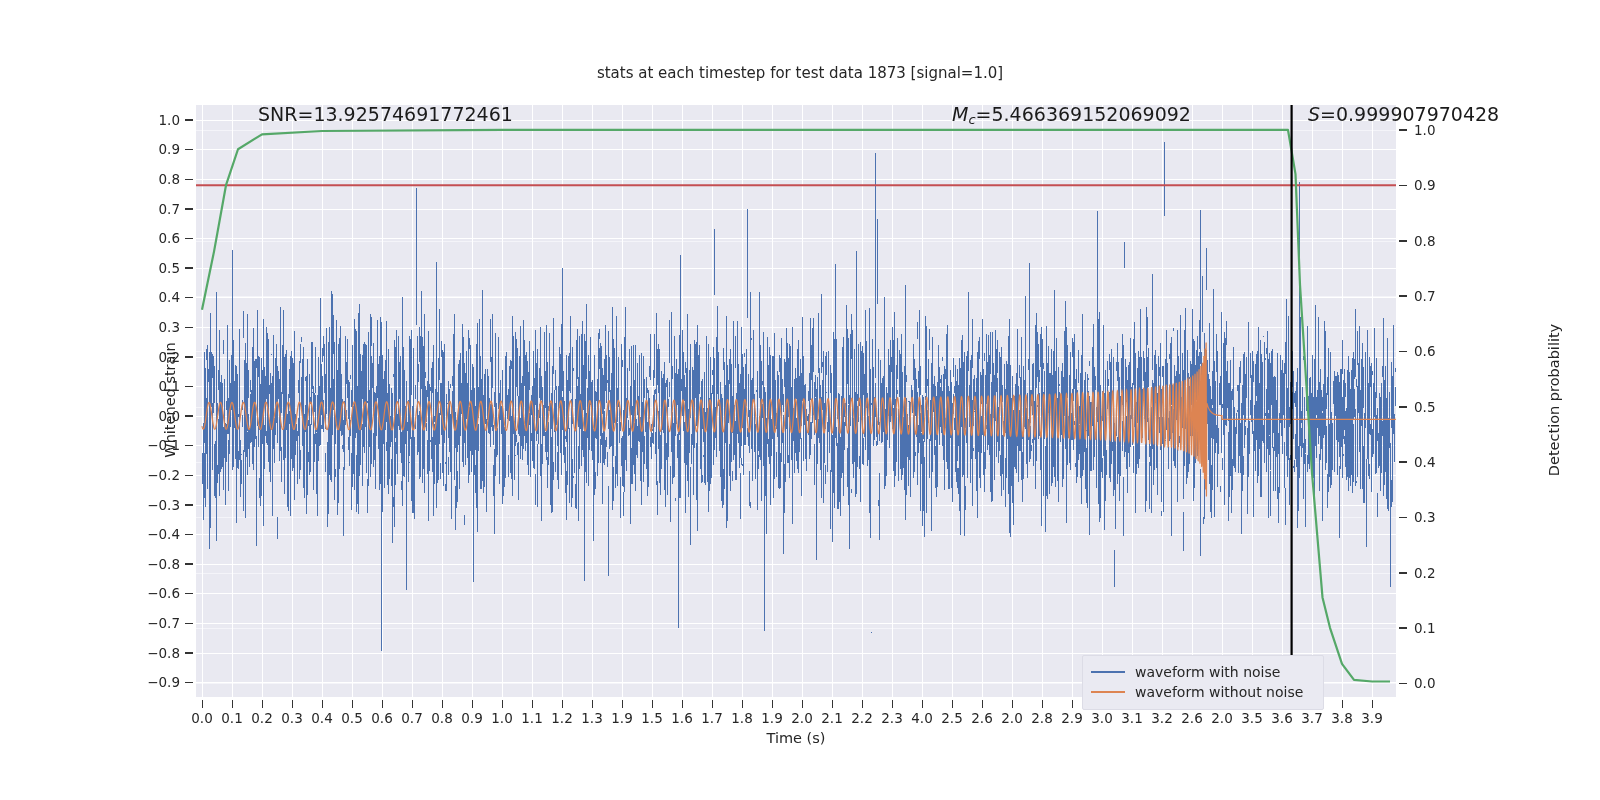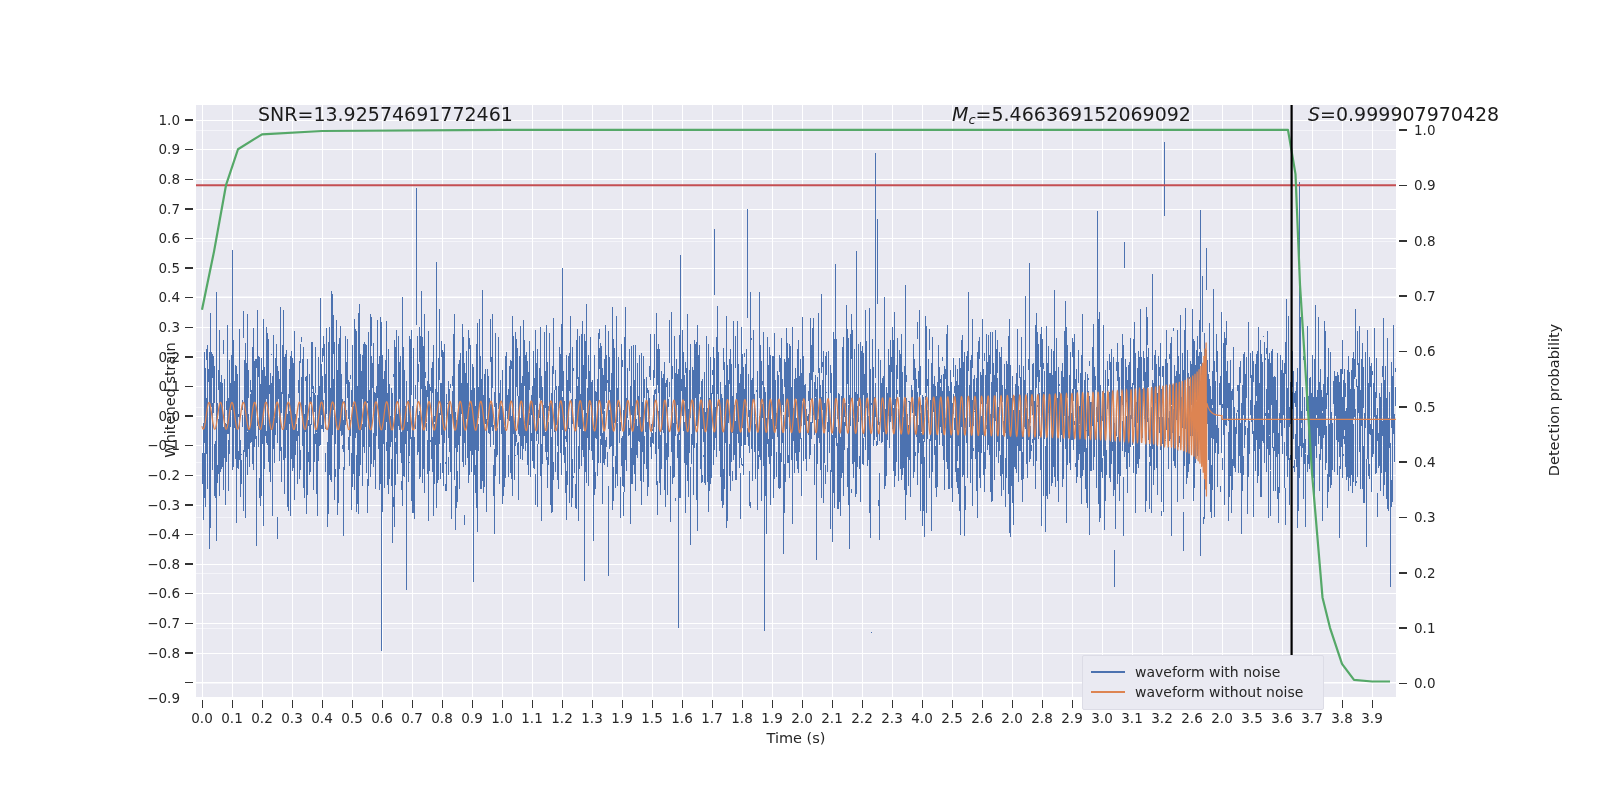--- a/index.html
+++ b/index.html
@@ -53,20 +53,21 @@
     padding:6px 8px 7px 8px; box-sizing:border-box;
   }
   .legend-row{display:flex;align-items:center;height:20px;}
   .legend-swatch{width:34px;height:0;border-top:2.6px solid #000;margin-right:10px;flex:none;}
   .legend-text{font-size:14px;color:#262626;white-space:nowrap;}
 </style>
 </head>
 <body>
 <div id="root">
 
+<div class="title">stats at each timestep for test data 1873 [signal=1.0]</div>
 
 <div class="plot">
   <div id="gridlayer">
         <div class="grid-line grid-h grid-major" style="top: 14.8px;"></div>
         <div class="grid-line grid-h grid-major" style="top: 44.4px;"></div>
         <div class="grid-line grid-h grid-major" style="top: 74px;"></div>
         <div class="grid-line grid-h grid-major" style="top: 103.6px;"></div>
         <div class="grid-line grid-h grid-major" style="top: 133.2px;"></div>
         <div class="grid-line grid-h grid-major" style="top: 162.8px;"></div>
         <div class="grid-line grid-h grid-major" style="top: 192.4px;"></div>
@@ -176,21 +177,21 @@
       <div class="tick" style="left: 180px; top: 534.2px; transform: translate(-100%, -50%);">−0.4</div>
       <div class="tickmark" style="left: 185px; top: 533.7px; width: 8px; height: 1.6px; background: rgb(51, 51, 51);"></div>
       <div class="tick" style="left: 180px; top: 563.8px; transform: translate(-100%, -50%);">−0.8</div>
       <div class="tickmark" style="left: 185px; top: 563.3px; width: 8px; height: 1.6px; background: rgb(51, 51, 51);"></div>
       <div class="tick" style="left: 180px; top: 593.4px; transform: translate(-100%, -50%);">−0.6</div>
       <div class="tickmark" style="left: 185px; top: 592.9px; width: 8px; height: 1.6px; background: rgb(51, 51, 51);"></div>
       <div class="tick" style="left: 180px; top: 623px; transform: translate(-100%, -50%);">−0.7</div>
       <div class="tickmark" style="left: 185px; top: 622.5px; width: 8px; height: 1.6px; background: rgb(51, 51, 51);"></div>
       <div class="tick" style="left: 180px; top: 652.6px; transform: translate(-100%, -50%);">−0.8</div>
       <div class="tickmark" style="left: 185px; top: 652.1px; width: 8px; height: 1.6px; background: rgb(51, 51, 51);"></div>
-      <div class="tick" style="left: 180px; top: 682.2px; transform: translate(-100%, -50%); margin-top: 16px;">−0.9</div>
+      <div class="tick" style="left: 180px; top: 682.2px; transform: translate(-100%, -50%);">−0.9</div>
       <div class="tickmark" style="left: 185px; top: 681.7px; width: 8px; height: 1.6px; background: rgb(51, 51, 51);"></div>
       <div class="tickmark" style="left: 1399px; top: 129.397px; width: 8px; height: 1.6px; background: rgb(51, 51, 51);"></div>
       <div class="tick" style="left: 1414px; top: 129.897px; transform: translate(0px, -50%);">1.0</div>
       <div class="tickmark" style="left: 1399px; top: 184.724px; width: 8px; height: 1.6px; background: rgb(51, 51, 51);"></div>
       <div class="tick" style="left: 1414px; top: 185.224px; transform: translate(0px, -50%);">0.9</div>
       <div class="tickmark" style="left: 1399px; top: 240.051px; width: 8px; height: 1.6px; background: rgb(51, 51, 51);"></div>
       <div class="tick" style="left: 1414px; top: 240.551px; transform: translate(0px, -50%);">0.8</div>
       <div class="tickmark" style="left: 1399px; top: 295.379px; width: 8px; height: 1.6px; background: rgb(51, 51, 51);"></div>
       <div class="tick" style="left: 1414px; top: 295.879px; transform: translate(0px, -50%);">0.7</div>
       <div class="tickmark" style="left: 1399px; top: 350.706px; width: 8px; height: 1.6px; background: rgb(51, 51, 51);"></div>

